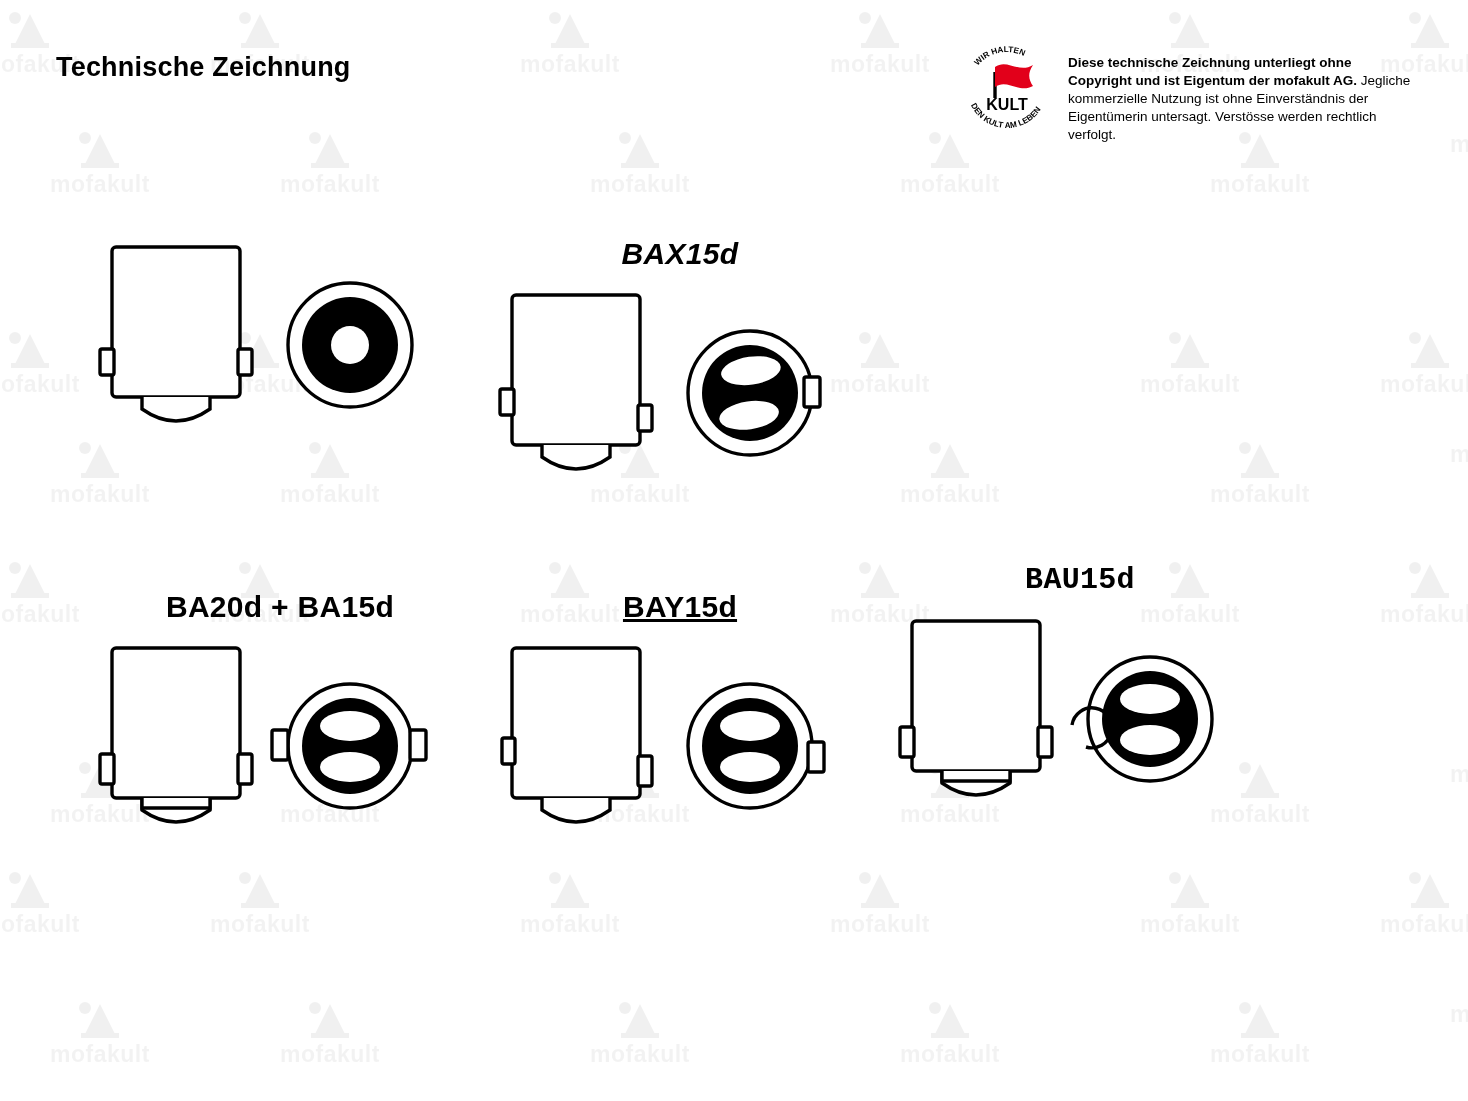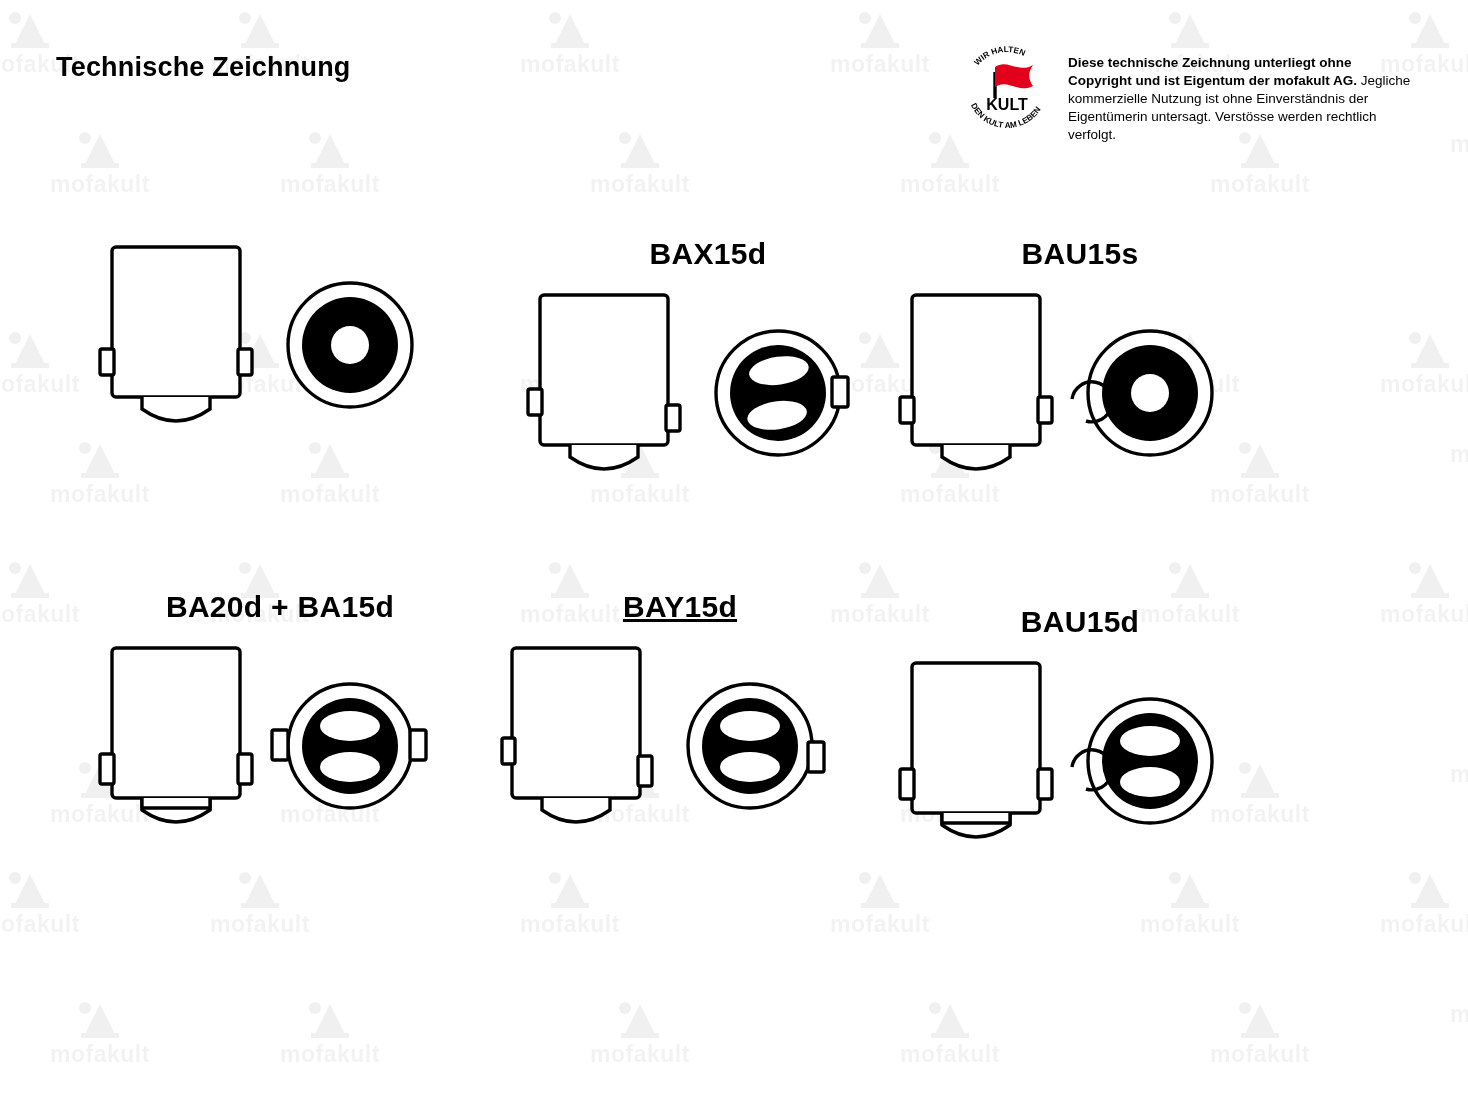--- a/index.html
+++ b/index.html
@@ -534,48 +534,33 @@
           <rect x="32" y="10" width="128" height="150" rx="4" stroke="#000" stroke-width="3.4" fill="#fff"></rect>
           <path d="M62,160 L62,172 Q96,196 130,172 L130,160" stroke="#000" stroke-width="3.4" fill="#fff"></path>
           <rect x="20" y="112" width="14" height="26" rx="2" stroke="#000" stroke-width="3.4" fill="#fff"></rect>
           <rect x="158" y="112" width="14" height="26" rx="2" stroke="#000" stroke-width="3.4" fill="#fff"></rect>
           <circle cx="270" cy="108" r="62" stroke="#000" stroke-width="3.4" fill="#fff"></circle>
           <circle cx="270" cy="108" r="48" fill="#000"></circle>
           <circle cx="270" cy="108" r="19" fill="#fff"></circle>
         </svg>
       </div>
     </div>
-    <div class="cell" style="left: 508px; top: 237px;">
+    <div class="cell" style="left: 480px; top: 237px; font-style: italic;">
       <div class="cell-label">BAX15d</div>
       <div class="cell-figure">
         <svg width="400" height="230" viewBox="0 0 400 230" aria-hidden="true">
           <rect x="32" y="10" width="128" height="150" rx="4" stroke="#000" stroke-width="3.4" fill="#fff"></rect>
           <path d="M62,160 L62,172 Q96,196 130,172 L130,160" stroke="#000" stroke-width="3.4" fill="#fff"></path>
           <rect x="20" y="104" width="14" height="26" rx="2" stroke="#000" stroke-width="3.4" fill="#fff"></rect>
           <rect x="158" y="120" width="14" height="26" rx="2" stroke="#000" stroke-width="3.4" fill="#fff"></rect>
           <circle cx="270" cy="108" r="62" stroke="#000" stroke-width="3.4" fill="#fff"></circle>
           <circle cx="270" cy="108" r="48" fill="#000"></circle>
           <ellipse cx="274" cy="86" rx="30" ry="14" fill="#fff" transform="rotate(-8 270 108)"></ellipse>
           <ellipse cx="266" cy="130" rx="30" ry="14" fill="#fff" transform="rotate(-8 270 108)"></ellipse>
           <rect x="324" y="92" width="16" height="30" rx="2" stroke="#000" stroke-width="3.4" fill="#fff"></rect>
-        </svg>
-      </div>
-    </div>
-    <div class="cell" style="left: 880px; top: 237px;">
-      <div class="cell-label">BAU15s</div>
-      <div class="cell-figure">
-        <svg width="400" height="230" viewBox="0 0 400 230" aria-hidden="true">
-          <rect x="32" y="10" width="128" height="150" rx="4" stroke="#000" stroke-width="3.4" fill="#fff"></rect>
-          <path d="M62,160 L62,172 Q96,196 130,172 L130,160" stroke="#000" stroke-width="3.4" fill="#fff"></path>
-          <rect x="20" y="112" width="14" height="26" rx="2" stroke="#000" stroke-width="3.4" fill="#fff"></rect>
-          <rect x="158" y="112" width="14" height="26" rx="2" stroke="#000" stroke-width="3.4" fill="#fff"></rect>
-          <circle cx="270" cy="108" r="62" stroke="#000" stroke-width="3.4" fill="#fff"></circle>
-          <circle cx="270" cy="108" r="48" fill="#000"></circle>
-          <circle cx="270" cy="108" r="19" fill="#fff"></circle>
-          <path d="M192,114 a20,20 0 1 1 14,22" stroke="#000" stroke-width="3.4" fill="none"></path>
         </svg>
       </div>
     </div>
     <div class="cell" style="left: 80px; top: 590px;">
       <div class="cell-label">BA20d + BA15d</div>
       <div class="cell-figure">
         <svg width="400" height="230" viewBox="0 0 400 230" aria-hidden="true">
           <rect x="32" y="10" width="128" height="150" rx="4" stroke="#000" stroke-width="3.4" fill="#fff"></rect>
           <path d="M62,160 L62,172 Q96,196 130,172 L130,160" stroke="#000" stroke-width="3.4" fill="#fff"></path>
           <rect x="20" y="116" width="14" height="30" rx="2" stroke="#000" stroke-width="3.4" fill="#fff"></rect>
@@ -599,21 +584,21 @@
           <rect x="22" y="100" width="13" height="26" rx="2" stroke="#000" stroke-width="3.4" fill="#fff"></rect>
           <rect x="158" y="118" width="14" height="30" rx="2" stroke="#000" stroke-width="3.4" fill="#fff"></rect>
           <circle cx="270" cy="108" r="62" stroke="#000" stroke-width="3.4" fill="#fff"></circle>
           <circle cx="270" cy="108" r="48" fill="#000"></circle>
           <ellipse cx="270" cy="88" rx="30" ry="15" fill="#fff"></ellipse>
           <ellipse cx="270" cy="129" rx="30" ry="15" fill="#fff"></ellipse>
           <rect x="328" y="104" width="16" height="30" rx="2" stroke="#000" stroke-width="3.4" fill="#fff"></rect>
         </svg>
       </div>
     </div>
-    <div class="cell" style="left: 880px; top: 605px;">
+    <div class="cell" style="left: 880px; top: 563px; font-family: Liberation Mono, monospace;">
       <div class="cell-label">BAU15d</div>
       <div class="cell-figure">
         <svg width="400" height="230" viewBox="0 0 400 230" aria-hidden="true">
           <rect x="32" y="10" width="128" height="150" rx="4" stroke="#000" stroke-width="3.4" fill="#fff"></rect>
           <path d="M62,160 L62,172 Q96,196 130,172 L130,160" stroke="#000" stroke-width="3.4" fill="#fff"></path>
           <rect x="20" y="116" width="14" height="30" rx="2" stroke="#000" stroke-width="3.4" fill="#fff"></rect>
           <rect x="158" y="116" width="14" height="30" rx="2" stroke="#000" stroke-width="3.4" fill="#fff"></rect>
           <path d="M62,160 L62,170 L130,170 L130,160" stroke="#000" stroke-width="3.4" fill="#fff"></path>
           <circle cx="270" cy="108" r="62" stroke="#000" stroke-width="3.4" fill="#fff"></circle>
           <circle cx="270" cy="108" r="48" fill="#000"></circle>

